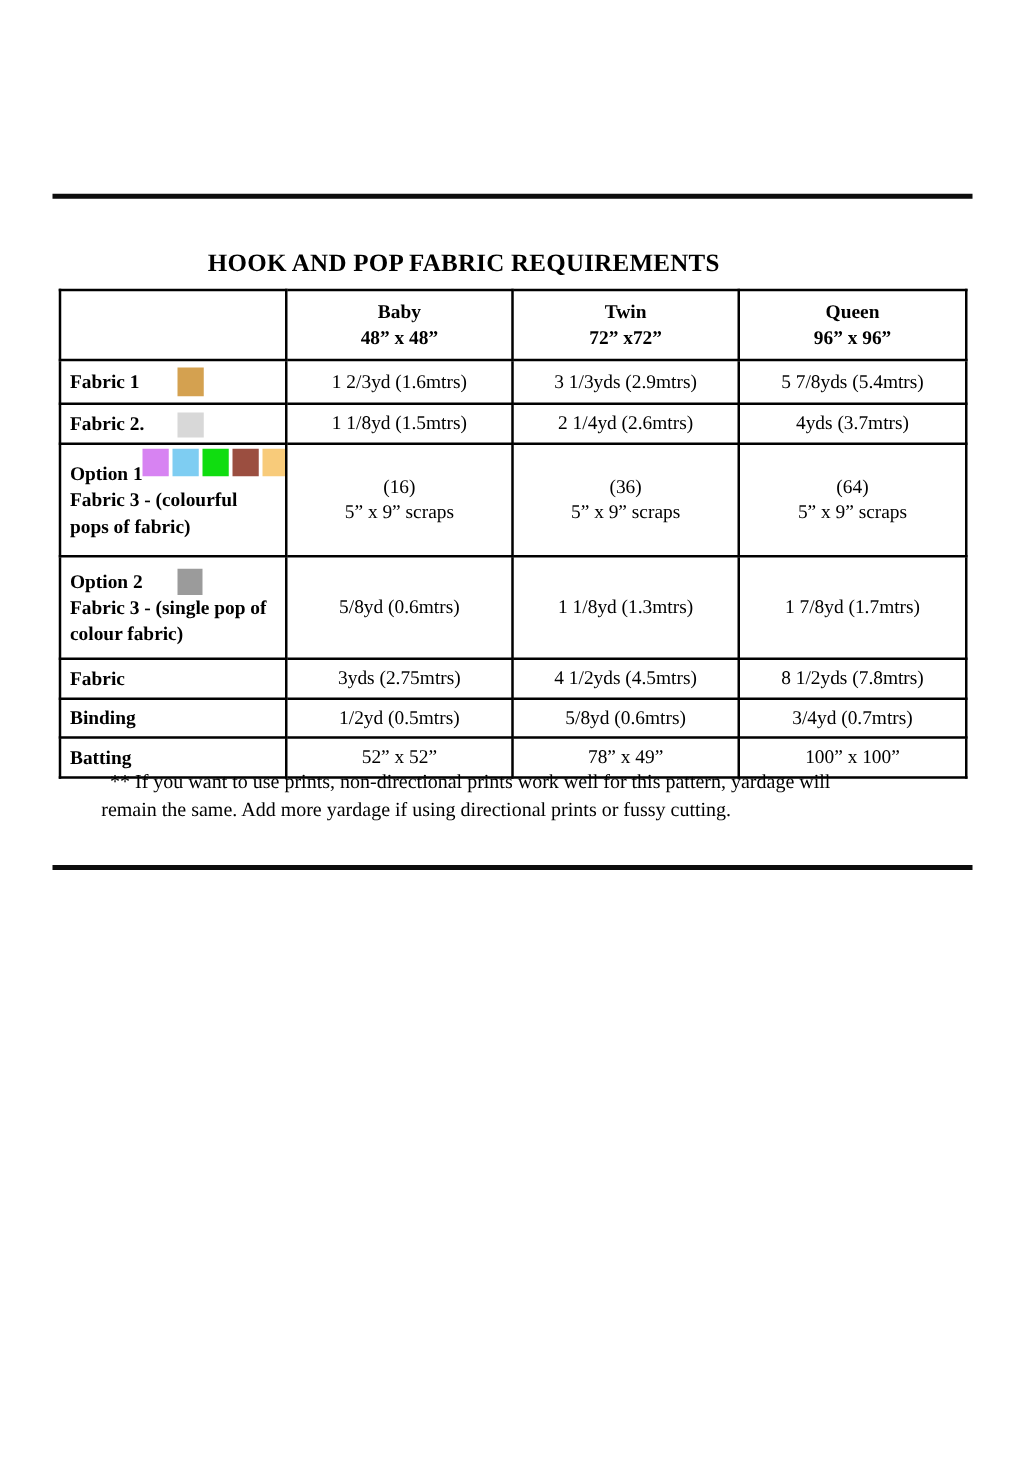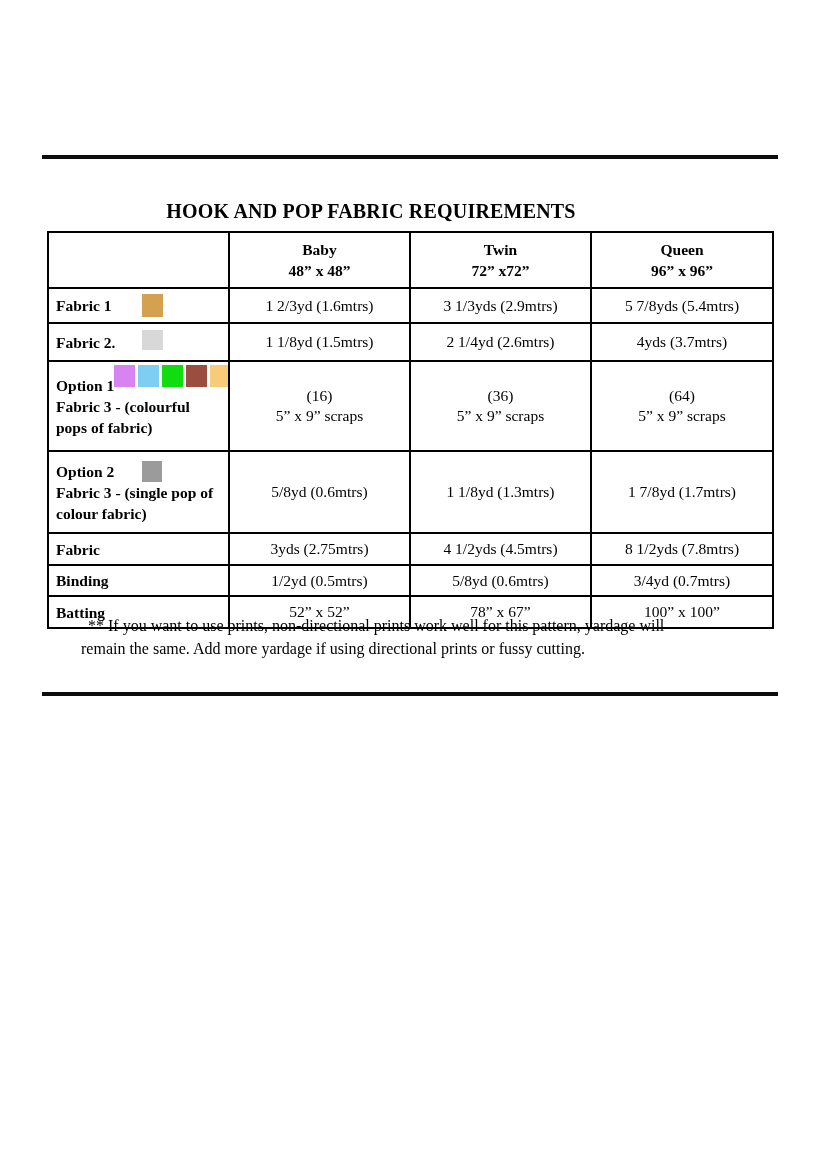--- a/index.html
+++ b/index.html
@@ -41,21 +41,21 @@
     table-layout: fixed;
   }
   table.req td {
     border: 2px solid #000000;
     font-size: 15.5px;
     vertical-align: middle;
     overflow: hidden;
   }
   .rh-head { height: 56px; }
   .rh-f1 { height: 35px; }
-  .rh-f2 { height: 38px; }
+  .rh-f2 { height: 32px; }
   .rh-o1 { height: 90px; border-radius: 21px; }
   .rh-o2 { height: 82px; }
   .rh-bk { height: 32px; }
   .rh-bd { height: 31px; border-radius: 11px; }
   .rh-bt { height: 32px; }
 
   .head-cell {
     text-align: center;
     font-weight: bold;
     line-height: 21px;
@@ -198,21 +198,21 @@
       <tr class="rh-bd">
         <td class="label-cell">Binding</td>
         <td class="value-cell">1/2yd (0.5mtrs)</td>
         <td class="value-cell">5/8yd (0.6mtrs)</td>
         <td class="value-cell">3/4yd (0.7mtrs)</td>
       </tr>
 
       <tr class="rh-bt">
         <td class="label-cell">Batting</td>
         <td class="value-cell">52” x 52”</td>
-        <td class="value-cell">78” x 67”</td>
+        <td class="value-cell">78” x 49”</td>
         <td class="value-cell">100” x 100”</td>
       </tr>
     </tbody>
   </table>
 
   <div class="note">
     <div class="note-l1">** If you want to use prints, non-directional prints work well for this pattern, yardage will</div>
     <div class="note-l2">remain the same.  Add more yardage if using directional prints or fussy cutting.</div>
   </div>
 

